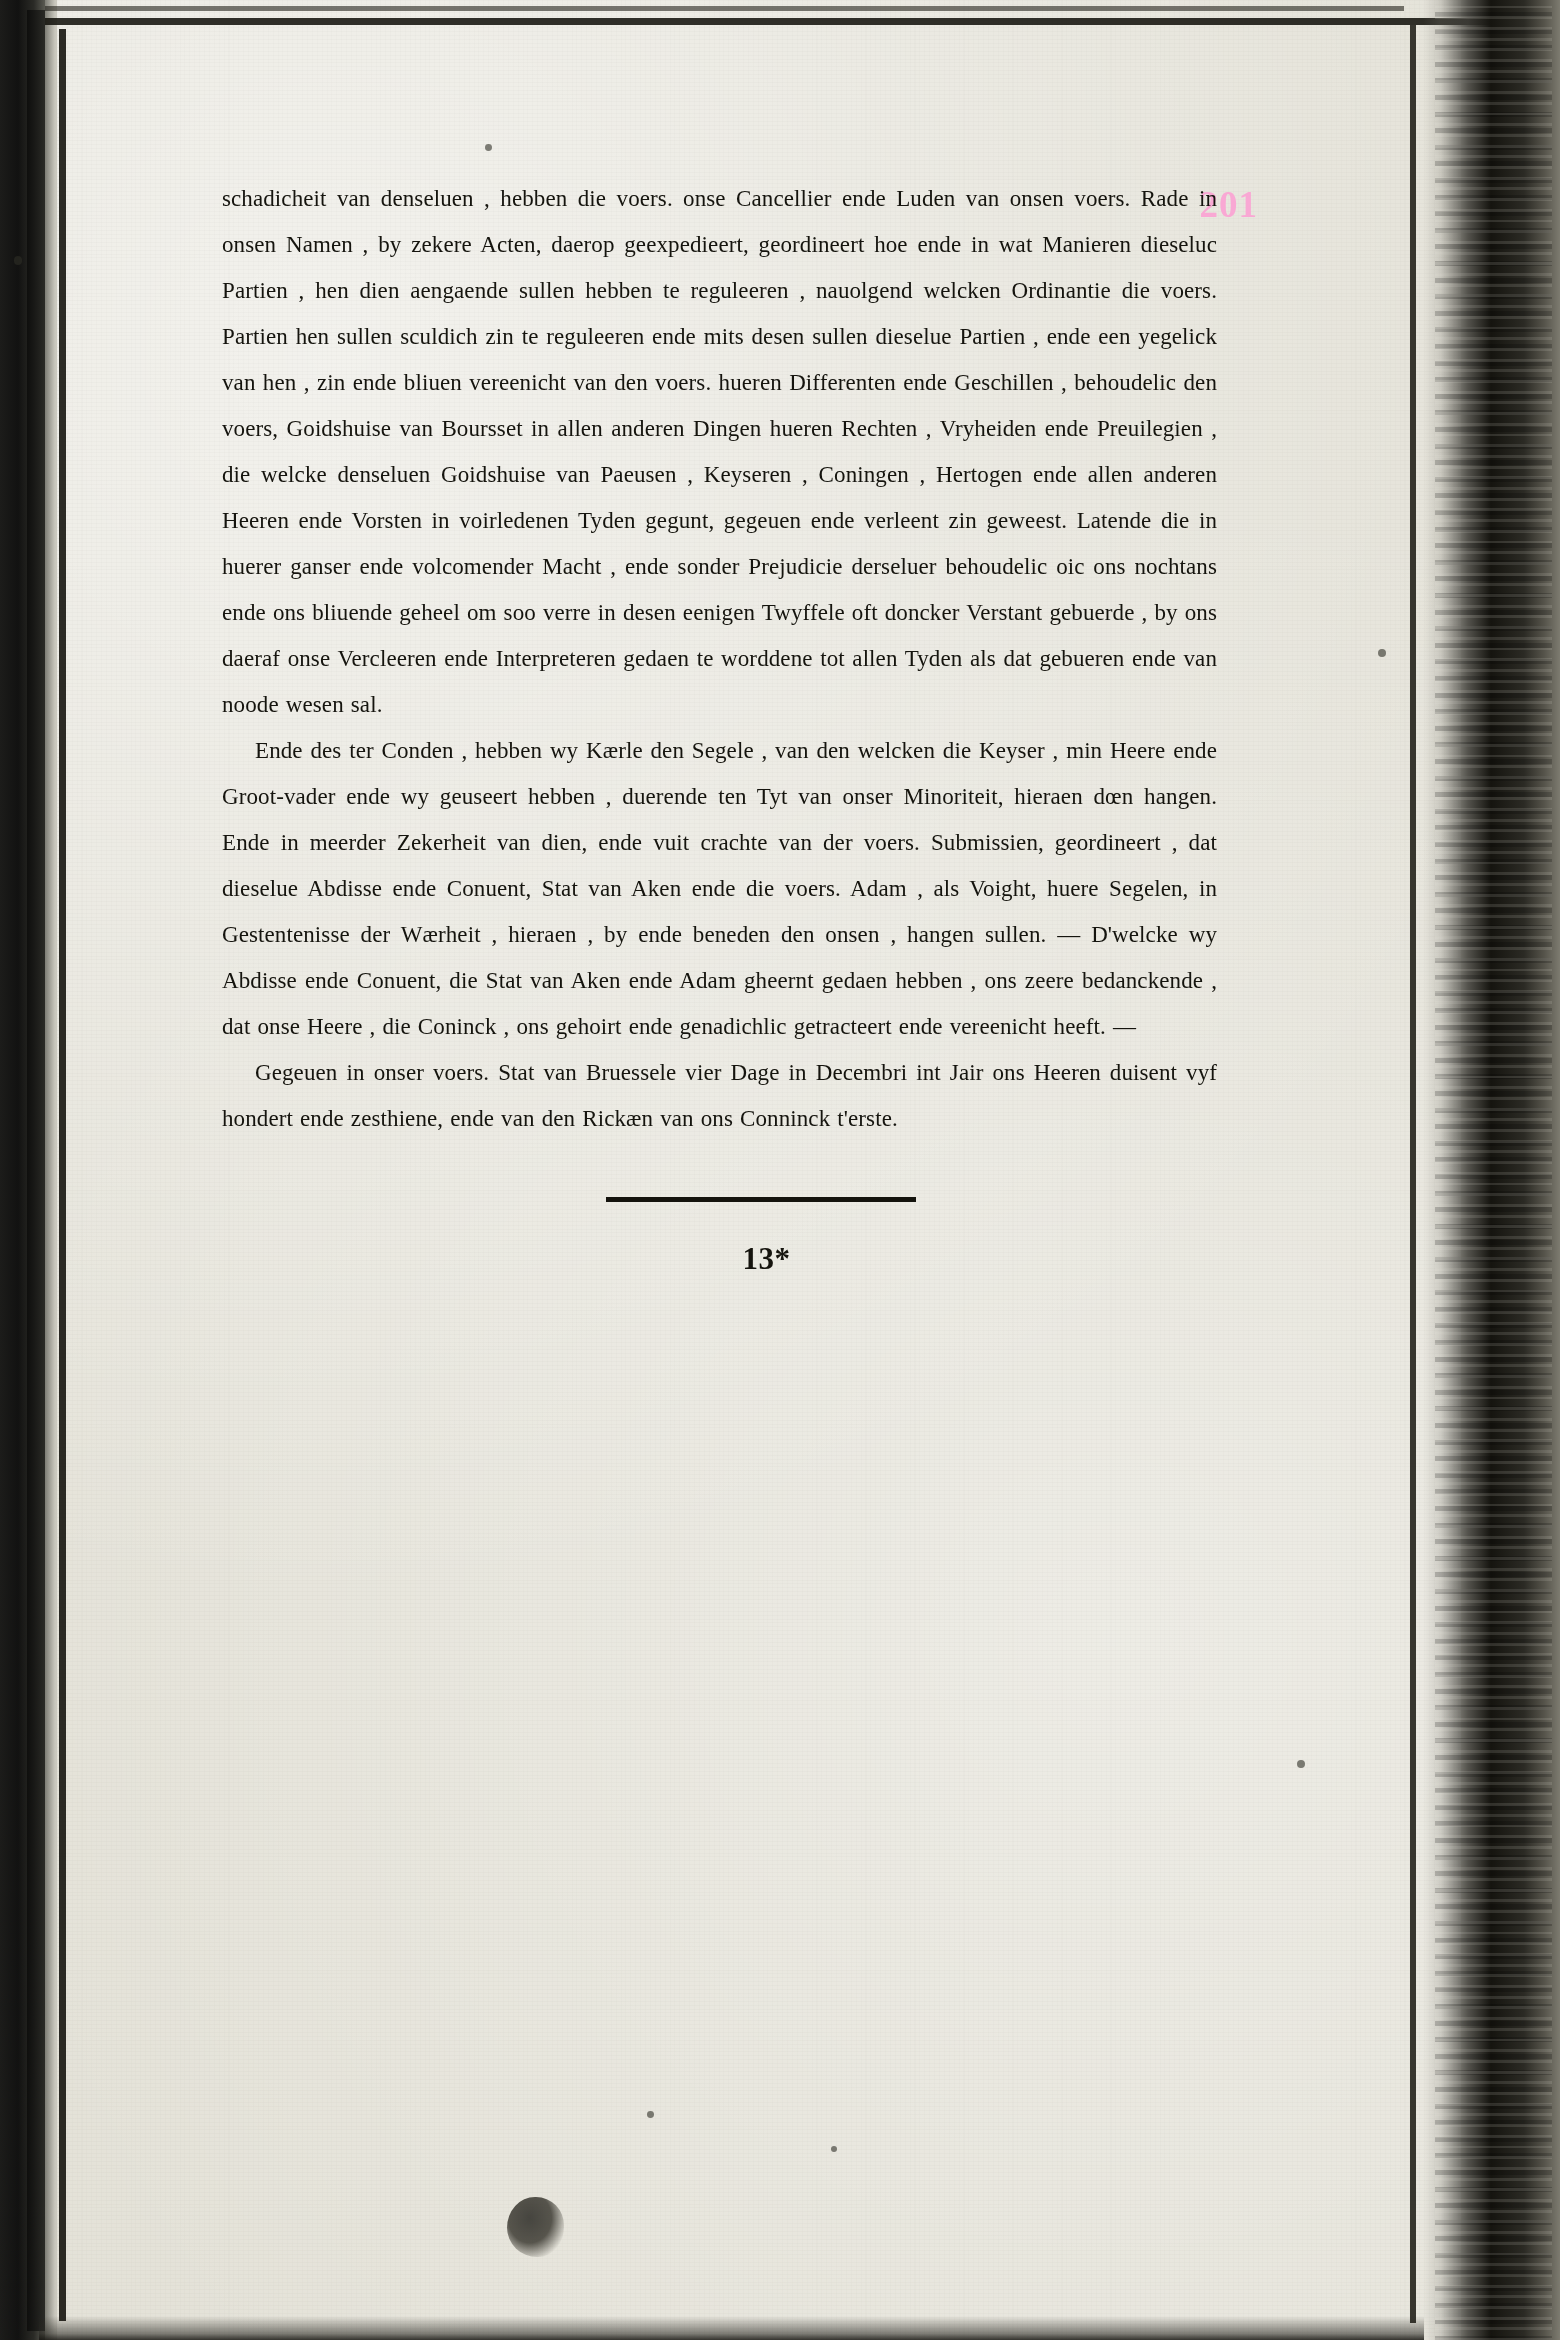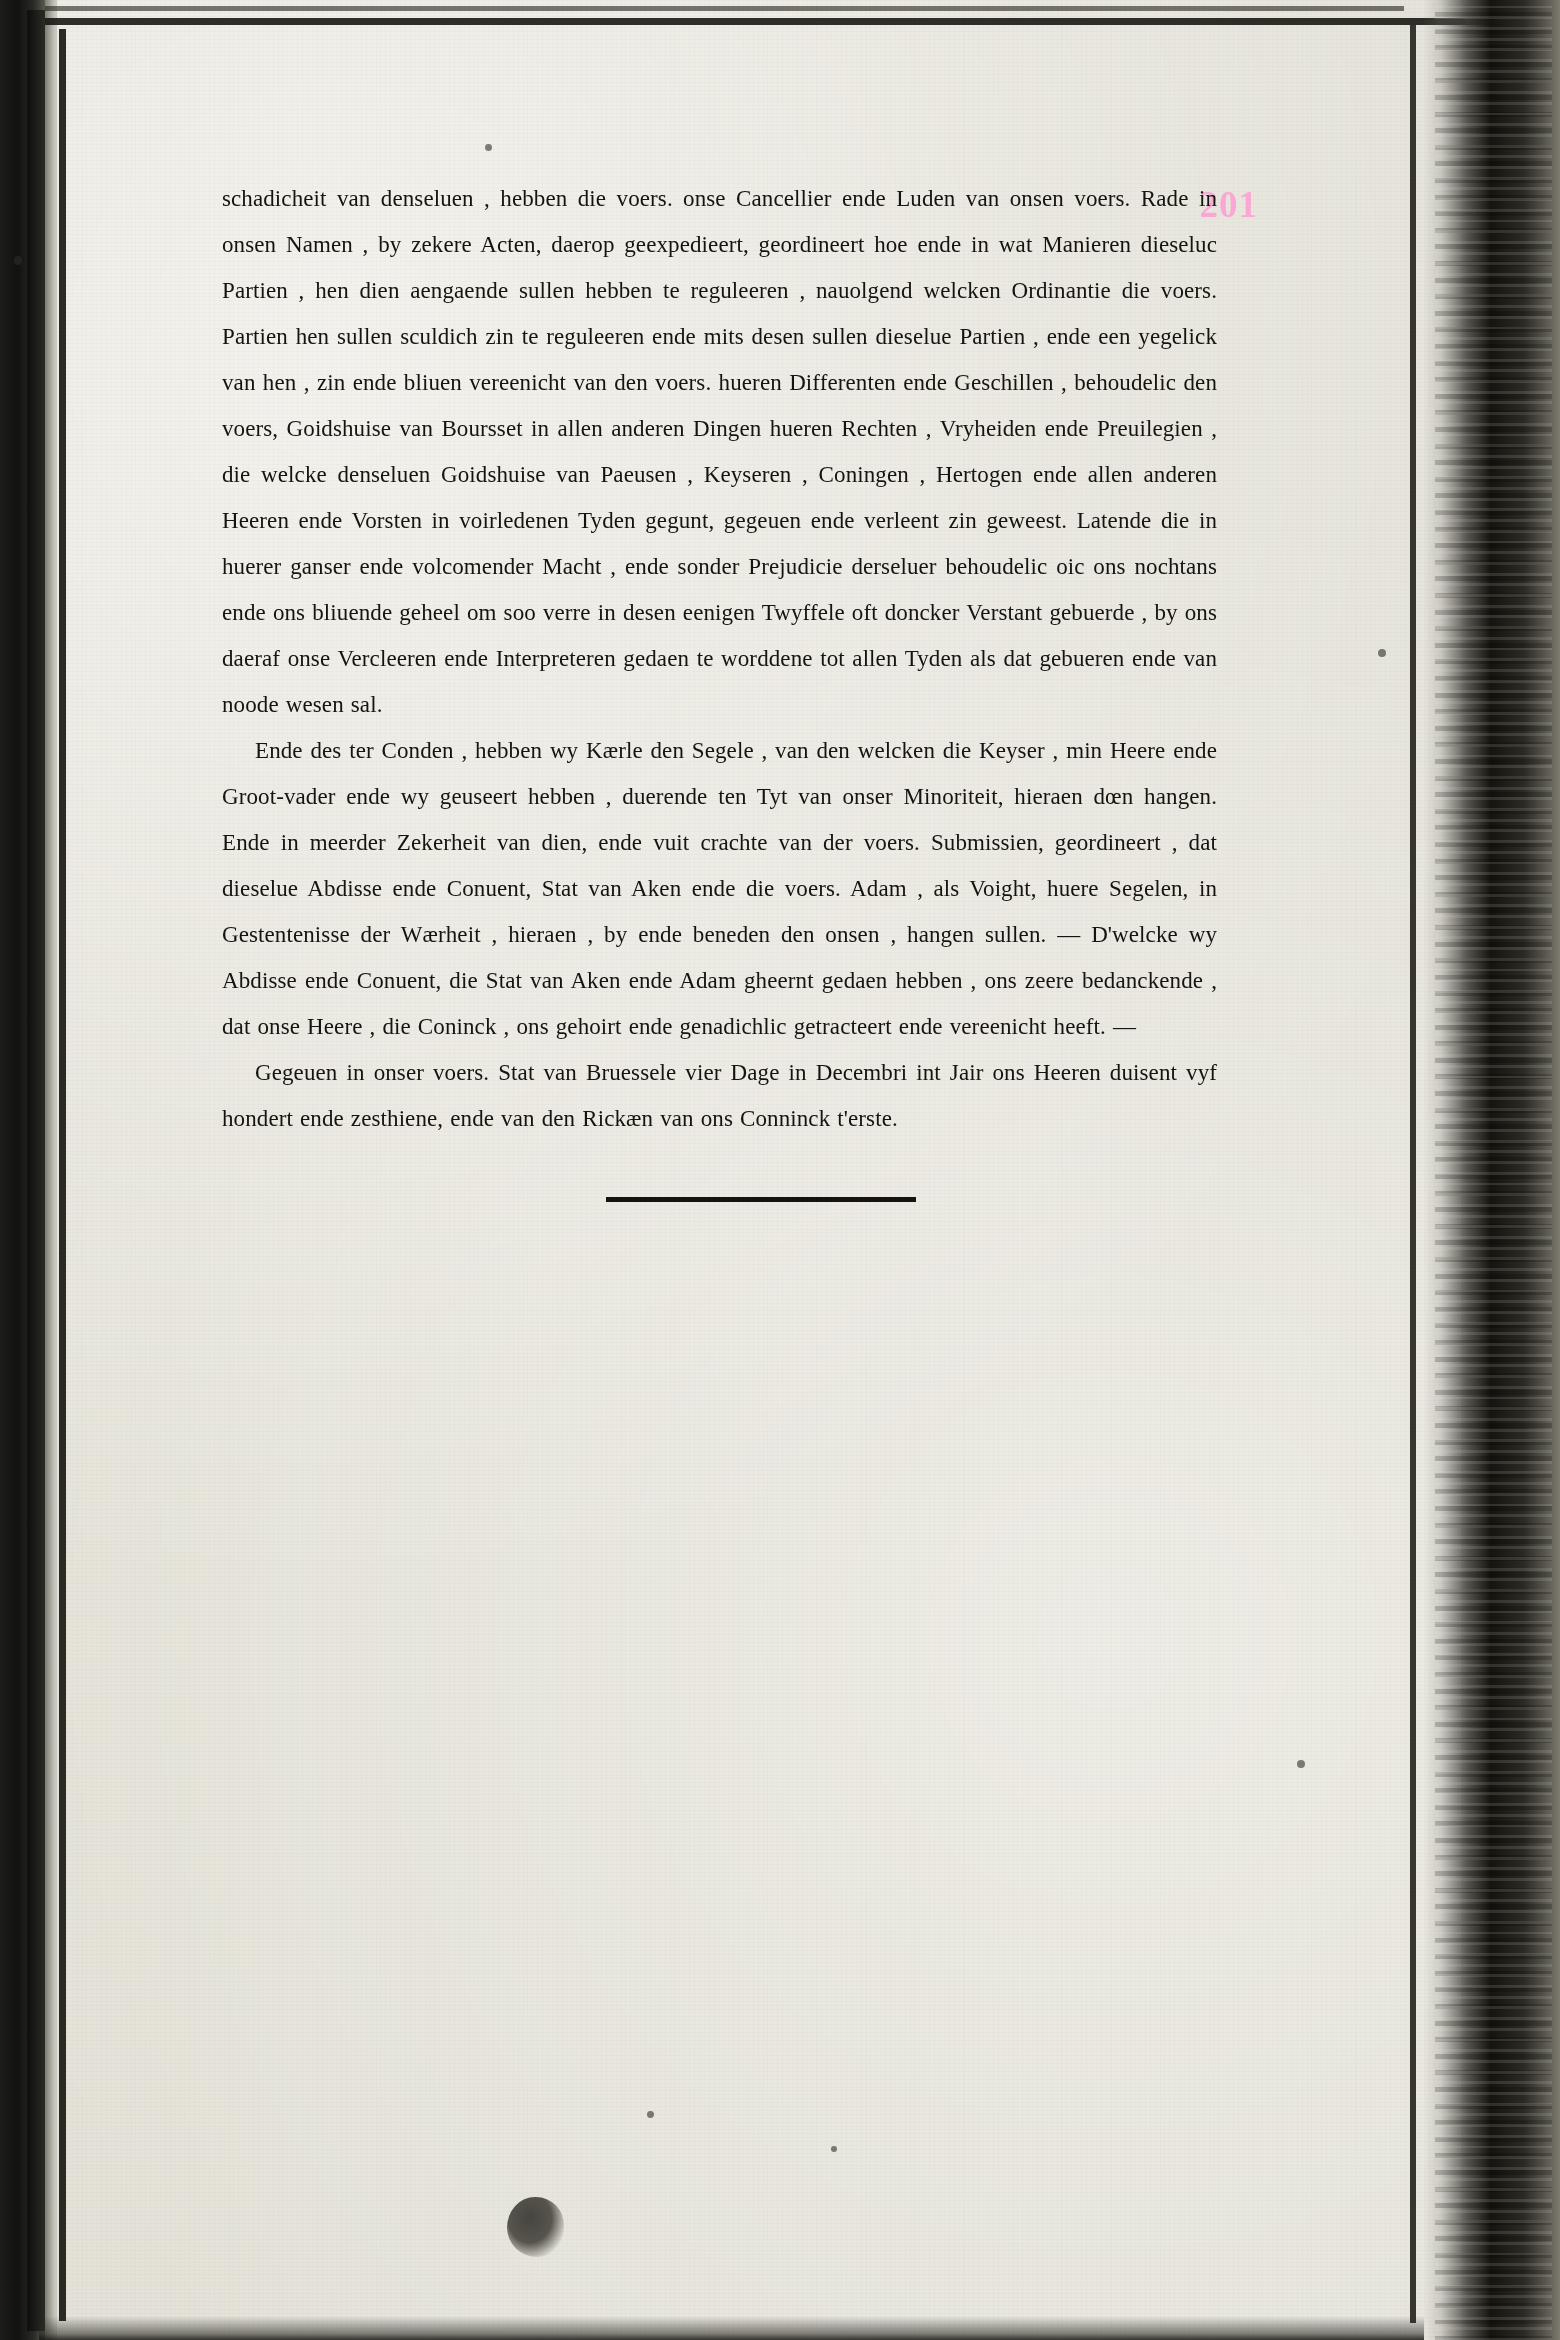--- a/index.html
+++ b/index.html
@@ -193,17 +193,18 @@
 
   <div class="content">
     <div class="body-text">
       <p>schadicheit van denseluen , hebben die voers. onse Cancellier ende Luden van onsen voers. Rade in onsen Namen , by zekere Acten, daerop geexpedieert, geordineert hoe ende in wat Manieren dieseluc Partien , hen dien aengaende sullen hebben te reguleeren , nauolgend welcken Ordinantie die voers. Partien hen sullen sculdich zin te reguleeren ende mits desen sullen dieselue Partien , ende een yegelick van hen , zin ende bliuen vereenicht van den voers. hueren Differenten ende Geschillen , behoudelic den voers, Goidshuise van Boursset in allen anderen Dingen hueren Rechten , Vryheiden ende Preuilegien , die welcke denseluen Goidshuise van Paeusen , Keyseren , Coningen , Hertogen ende allen anderen Heeren ende Vorsten in voirledenen Tyden gegunt, gegeuen ende verleent zin geweest. Latende die in huerer ganser ende volcomender Macht , ende sonder Prejudicie derseluer behoudelic oic ons nochtans ende ons bliuende geheel om soo verre in desen eenigen Twyffele oft doncker Verstant gebuerde , by ons daeraf onse Vercleeren ende Interpreteren gedaen te worddene tot allen Tyden als dat gebueren ende van noode wesen sal.</p>
       <p class="indent">Ende des ter Conden , hebben wy Kærle den Segele , van den welcken die Keyser , min Heere ende Groot-vader ende wy geuseert hebben , duerende ten Tyt van onser Minoriteit, hieraen dœn hangen. Ende in meerder Zekerheit van dien, ende vuit crachte van der voers. Submissien, geordineert , dat dieselue Abdisse ende Conuent, Stat van Aken ende die voers. Adam , als Voight, huere Segelen, in Gestentenisse der Wærheit , hieraen , by ende beneden den onsen , hangen sullen. — D'welcke wy Abdisse ende Conuent, die Stat van Aken ende Adam gheernt gedaen hebben , ons zeere bedanckende , dat onse Heere , die Coninck , ons gehoirt ende genadichlic getracteert ende vereenicht heeft. —</p>
       <p class="indent last-line-left">Gegeuen in onser voers. Stat van Bruessele vier Dage in Decembri int Jair ons Heeren duisent vyf hondert ende zesthiene, ende van den Rickæn van ons Conninck t'erste.</p>
     </div>
 
     <div class="divider"></div>
 
+    <div class="signature">13*</div>
   </div>
 
   <div class="thumb"></div>
 </div>
 
 
 </body></html>

